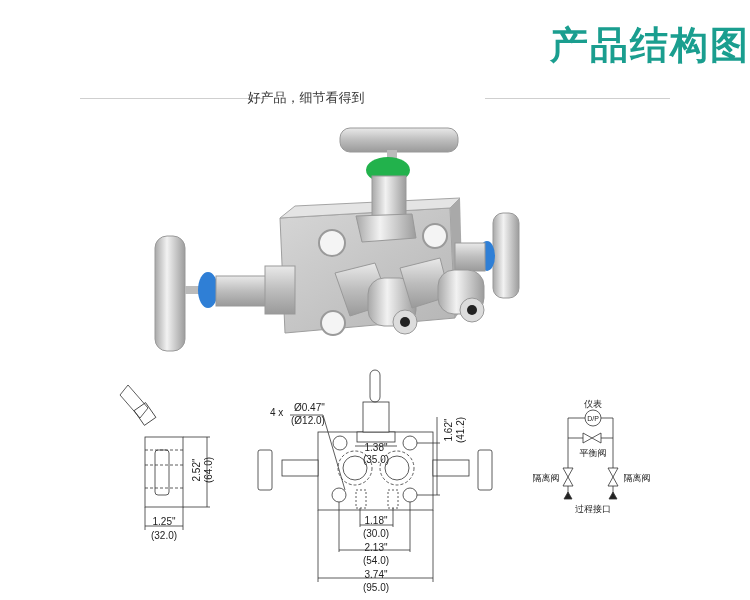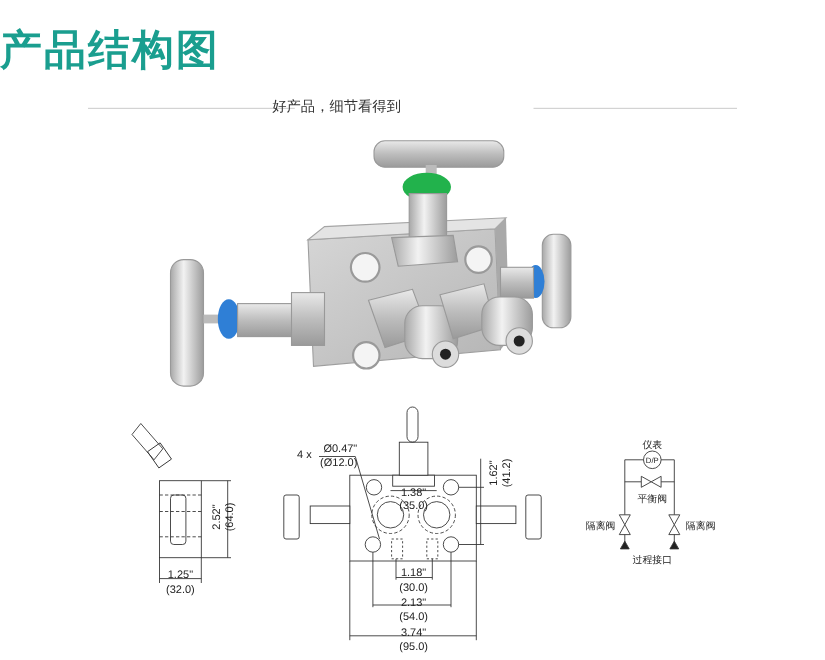--- a/index.html
+++ b/index.html
@@ -1,17 +1,17 @@
 <!DOCTYPE html>
 <html><head>
 <meta charset="utf-8">
 <style>
   html,body{margin:0;padding:0;background:#fff;}
   body{width:750px;height:600px;position:relative;overflow:hidden;font-family:"DejaVu Sans","Liberation Sans",sans-serif;color:#222;}
-  .title{position:absolute;left:0;top:22px;width:750px;text-align:left;font-size:38px;font-weight:bold;color:#1a9e8f;letter-spacing:2px;line-height:46px;}
+  .title{position:absolute;left:0;top:22px;width:750px;text-align:right;font-size:38px;font-weight:bold;color:#1a9e8f;letter-spacing:2px;line-height:46px;}
   .divider{position:absolute;top:98px;height:1px;background:#cfcfcf;}
   .subtitle{position:absolute;left:0;top:89px;width:612px;text-align:center;font-size:13px;color:#333;line-height:18px;}
   .photo{position:absolute;left:150px;top:118px;width:380px;height:240px;}
   .drawing{position:absolute;left:0;top:0;width:750px;height:600px;}
   .dim{font-family:"Liberation Sans",sans-serif;font-size:10px;fill:#222;}
   .cn{font-family:"DejaVu Sans",sans-serif;font-size:9px;fill:#222;}
 </style>
 </head>
 <body>
 

